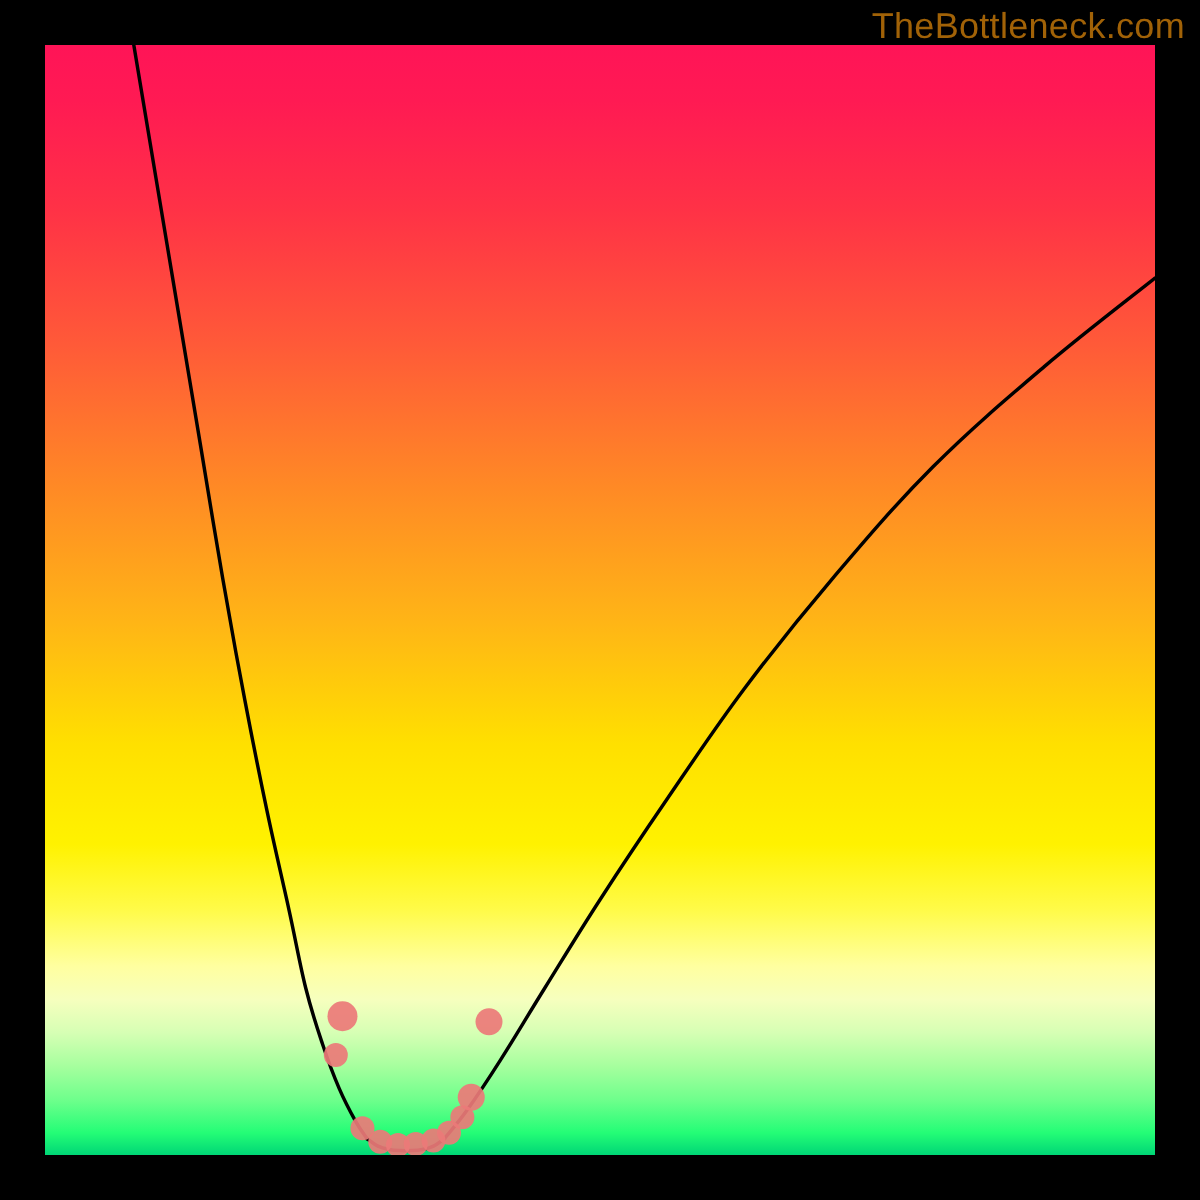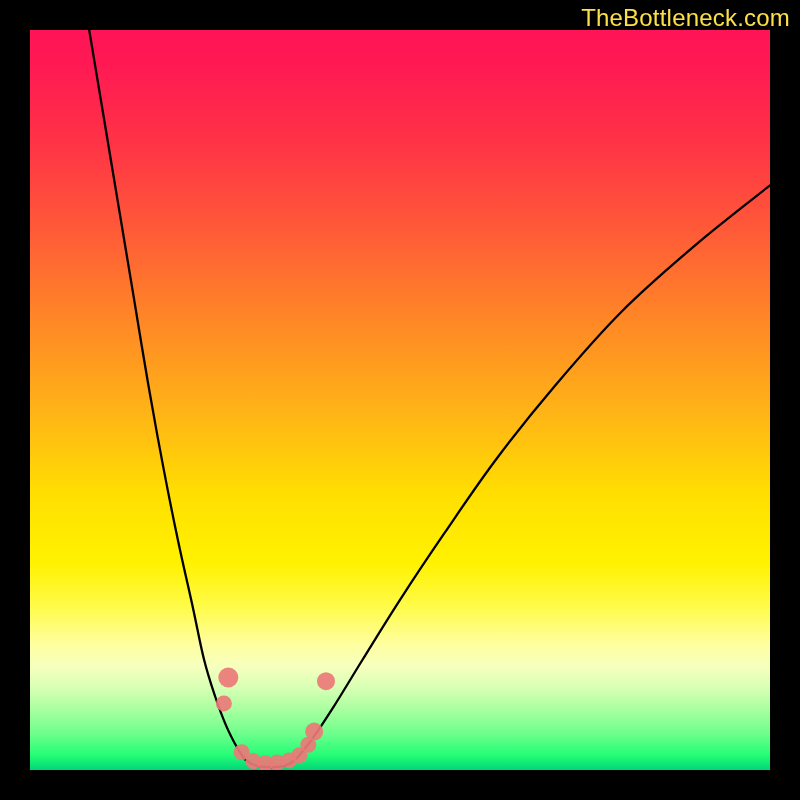--- a/index.html
+++ b/index.html
@@ -9,21 +9,21 @@
     width: 800px;
     height: 800px;
     background: #000;
   }
   .watermark {
     position: absolute;
     top: 4px;
     right: 10px;
     font-family: Arial, Helvetica, sans-serif;
     font-size: 24px;
-    color: #fde047;
+    color: #a16207;
     font-weight: 400;
     letter-spacing: 0.2px;
     z-index: 3;
   }
   .plot {
     position: absolute;
     left: 30px;
     top: 30px;
     width: 740px;
     height: 740px;

